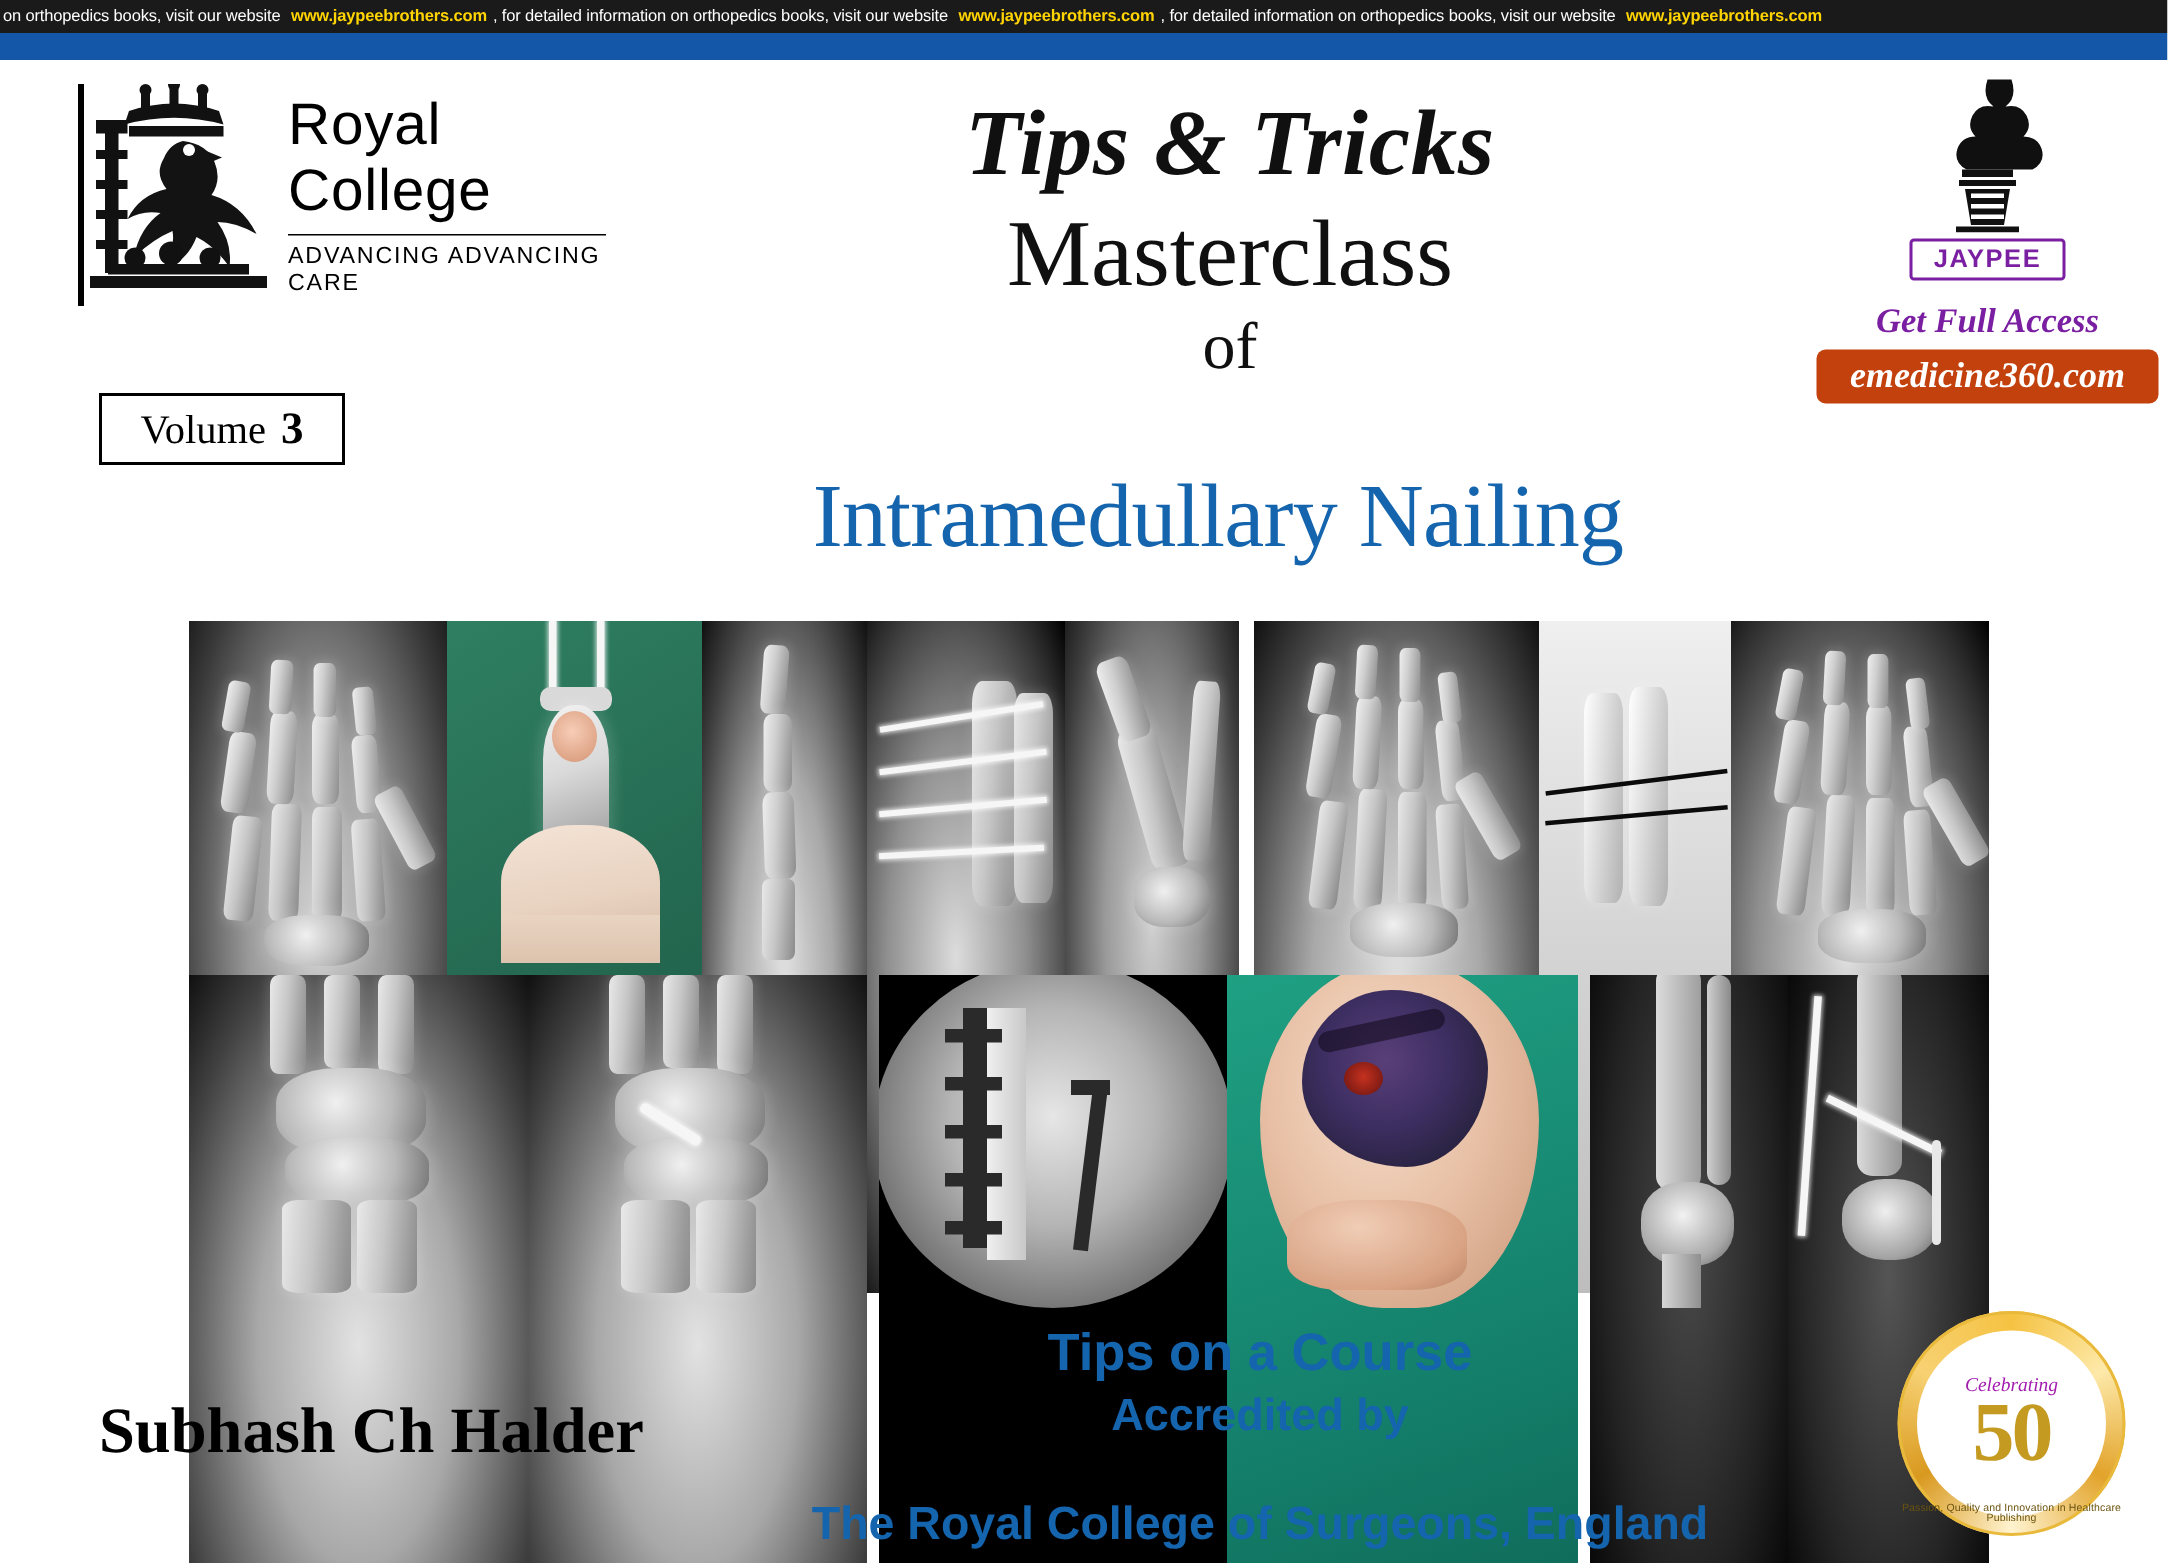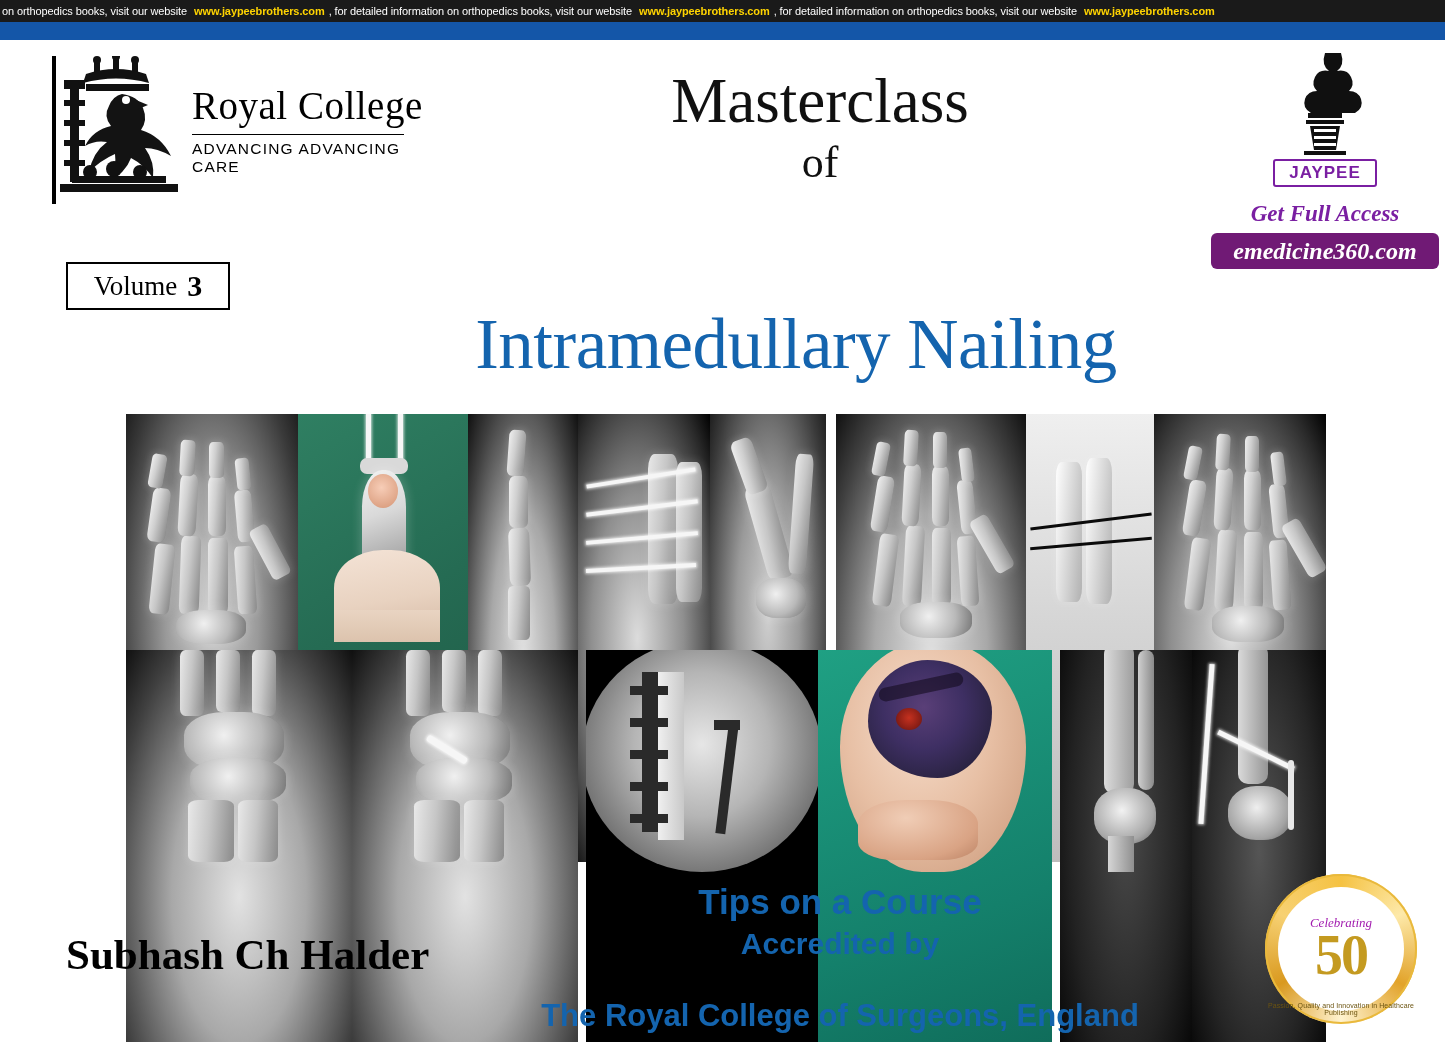--- a/index.html
+++ b/index.html
@@ -37,21 +37,21 @@
   }
   .rcs-crest {
     width: 130px; height: 148px; position: relative;
     border-left: 4px solid #000; border-right: 0;
   }
   .rcs-crest svg { display: block; }
   .rcs-text {
     padding-left: 10px; color: #000;
   }
   .rcs-text .l1 {
-    font-family: Liberation Serif, serif;
+    font-family: Liberation Sans, sans-serif;
     font-size: 39px; line-height: 44px; letter-spacing: 0.5px;
   }
   .rcs-text .l2 {
     font-family: "Liberation Serif", serif;
     font-size: 39px; line-height: 44px; letter-spacing: 0.5px;
   }
   .rcs-rule { border-top: 1.5px solid #000; margin-top: 6px; width: 212px; }
   .rcs-text .l3 {
     font-size: 15.5px; letter-spacing: 1.2px; margin-top: 5px;
     font-family: "Liberation Sans", sans-serif;
@@ -81,24 +81,24 @@
   }
   .t-master {
     font-family: "Liberation Serif", serif;
     font-size: 63px; line-height: 74px; margin-top: 2px;
   }
   .t-of {
     font-family: "Liberation Serif", serif;
     font-size: 44px; line-height: 50px;
   }
   .t-main {
-    position: absolute; left: 176px; top: 292px; width: 1240px;
+    position: absolute; left: 192px; top: 292px; width: 1240px;
     text-align: center;
     font-family: "Liberation Serif", serif;
-    font-size: 71px; line-height: 104px;
+    font-size: 60px; line-height: 104px;
     color: #1464ae;
     letter-spacing: -0.5px;
   }
 
   
   .jaypee-wrap { position: absolute; right: 20px; top: 50px; width: 200px; text-align: center; }
   .jaypee-flame { height: 105px; display: flex; align-items: flex-end; justify-content: center; }
   .jaypee-badge {
     margin: 4px auto 0; width: 104px; height: 28px;
     border: 2px solid #7a1fa2; border-radius: 3px;
@@ -107,21 +107,21 @@
     background: #fff;
   }
   .get-access {
     margin-top: 14px;
     font-family: "Liberation Serif", serif;
     font-style: italic; font-weight: bold;
     font-size: 23px; color: #7a1fa2;
   }
   .emed-pill {
     margin: 6px auto 0; width: 228px; height: 36px;
-    background: #701a75; border-radius: 6px;
+    background: #c2410c; border-radius: 6px;
     color: #fff; font-weight: bold; font-style: italic;
     font-size: 24px; line-height: 36px;
     font-family: "Liberation Serif", serif;
     position: relative; left: -14px;
   }
 
   
   .collage { position: absolute; left: 126px; top: 414px; width: 1200px; height: 448px; }
   .grp { position: absolute; display: flex; height: 100%; overflow: hidden; background: #000; }
   .cell { position: relative; overflow: hidden; background: #0b0b0b; height: 100%; }
@@ -273,20 +273,21 @@
       <div class="l3">ADVANCING ADVANCING CARE</div>
     </div>
   </div>
 
   <div class="volume-box">
     <span class="vlabel">Volume</span>
     <span class="vnum">3</span>
   </div>
 
   <div class="title-block">
+    <div class="t-tips">Tips &amp; Tricks</div>
     <div class="t-master">Masterclass</div>
     <div class="t-of">of</div>
   </div>
   <div class="t-main">Intramedullary Nailing</div>
 
   <div class="jaypee-wrap">
     <div class="jaypee-flame">
       <svg width="86" height="104" viewBox="0 0 86 104">
         <g fill="#101010">
           <path d="M43 2 q-4 12 4 18 q-10 -2 -14 6 q-4 8 2 14 q-9 0 -12 8 q-3 9 6 14 l44 0 q9 -5 6 -14 q-3 -8 -12 -8 q6 -6 2 -14 q-4 -8 -14 -6 q8 -6 4 -18 z"></path>

